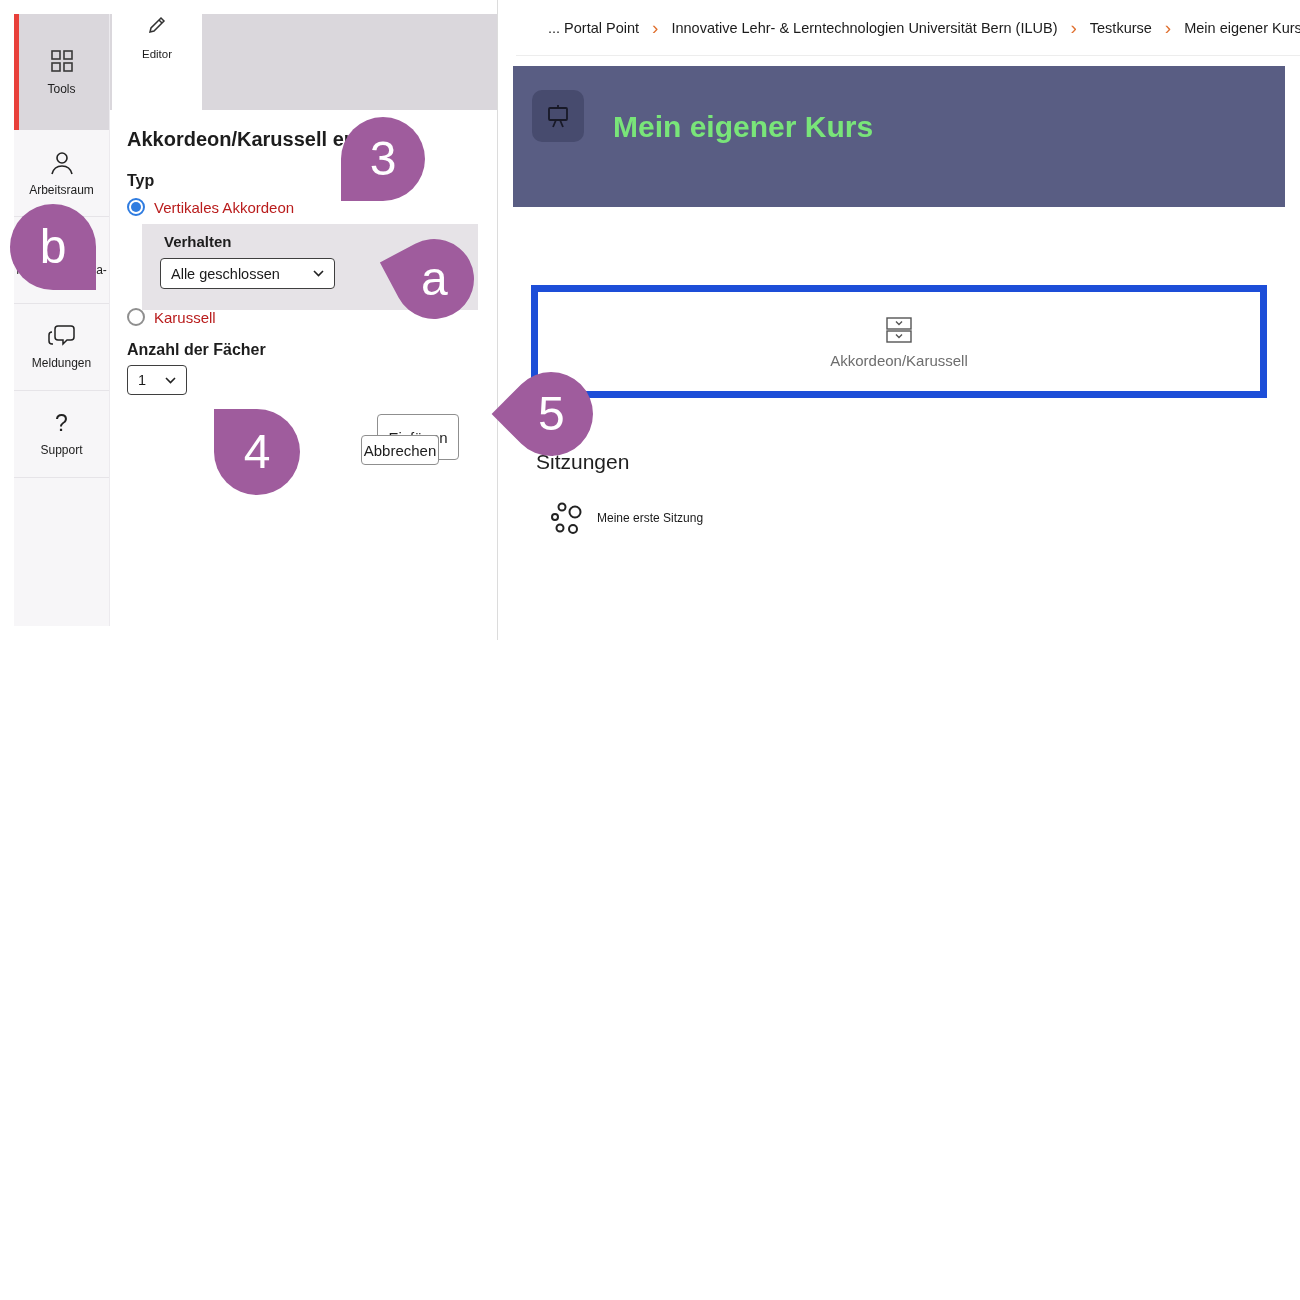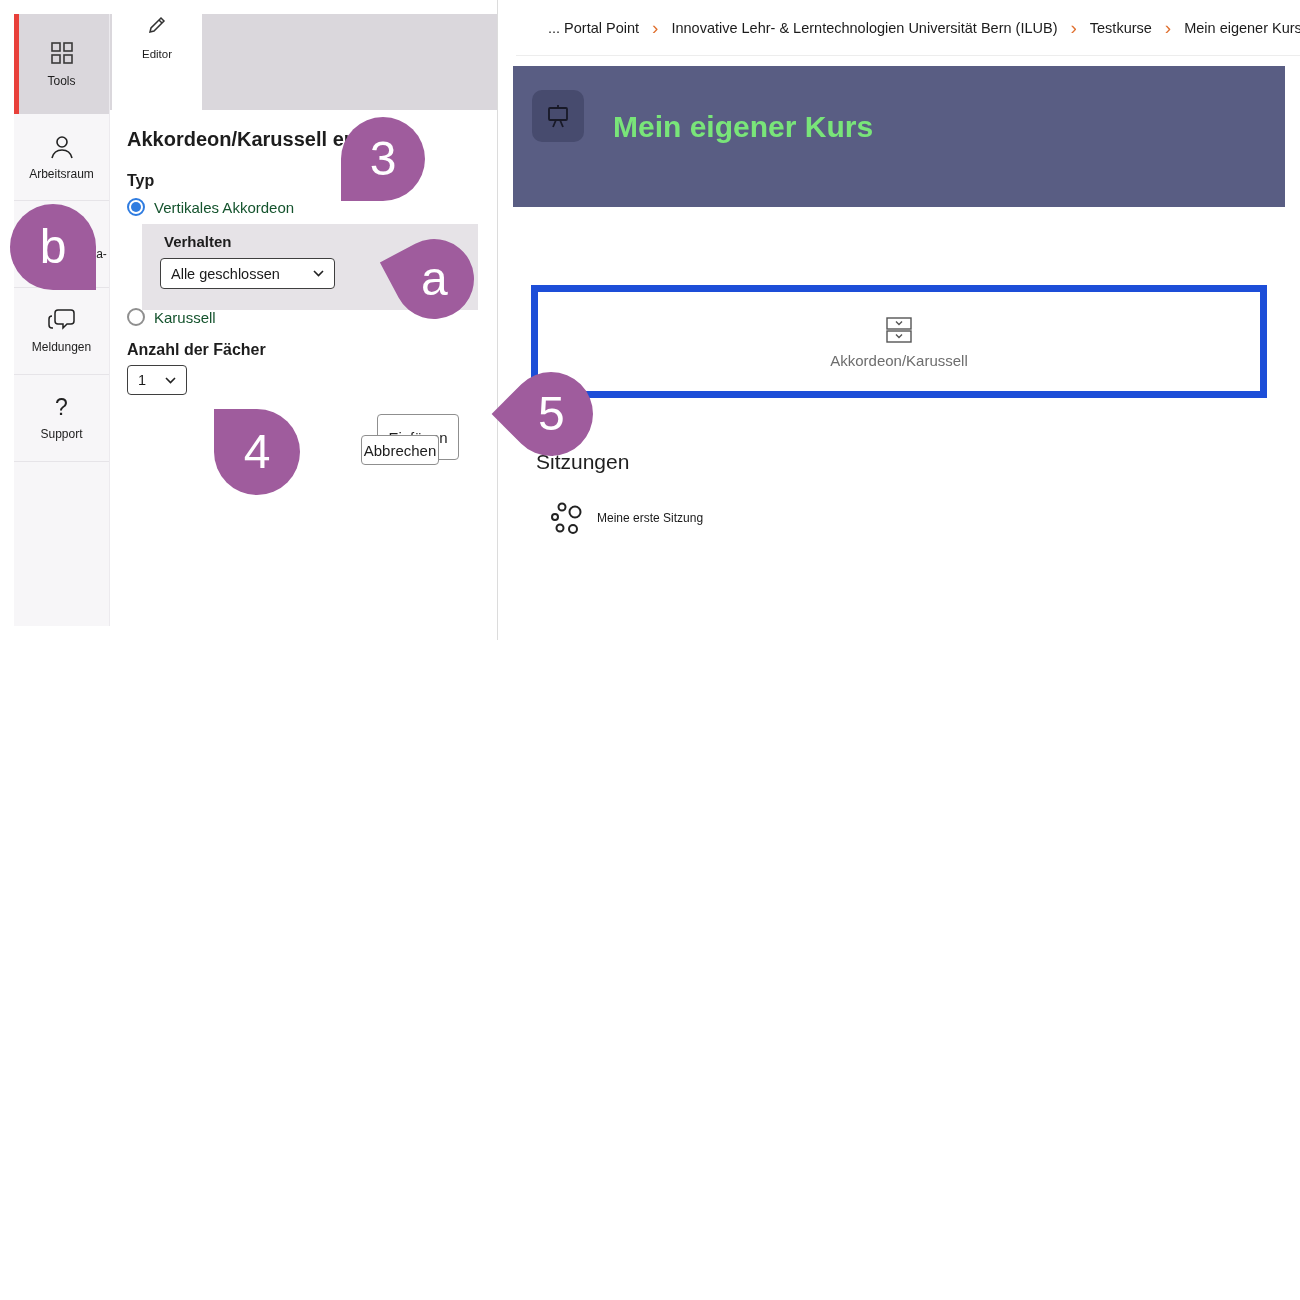--- a/index.html
+++ b/index.html
@@ -5,21 +5,21 @@
   * { margin:0; padding:0; box-sizing:border-box; }
   html,body { background:#ffffff; }
   .page {
     position:relative; width:1300px; height:1300px; background:#ffffff;
     font-family:"Liberation Sans","DejaVu Sans",sans-serif; overflow:hidden; color:#1d1d1d;
   }
 
   
   .sidebar { position:absolute; left:14px; top:14px; width:96px; height:612px;
              background:#f7f6f8; border-right:1px solid #eceaee; }
-  .tools-tile { position:relative; height:100px; background:#dad7dc;
+  .tools-tile { position:relative; height:116px; background:#dad7dc;
                 display:flex; flex-direction:column; align-items:center; justify-content:center; gap:8px; cursor:pointer; }
   .tools-accent { position:absolute; left:0; top:0; width:5px; height:100%; background:#e8403a; }
   .side-item { height:87px; border-bottom:1px solid #e6e4e8;
                display:flex; flex-direction:column; align-items:center; justify-content:center; gap:6px;
                text-align:center; cursor:pointer; }
   .side-label { font-size:12px; color:#1d1d1d; line-height:1.25; }
   .q-icon { font-size:23px; color:#222; font-weight:400; }
 
   
   .tabbar { position:absolute; left:110px; top:14px; width:387px; height:96px; background:#dad7dc; }
@@ -29,21 +29,21 @@
 
   .editor-panel { position:absolute; left:110px; top:110px; width:387px; height:530px; background:#ffffff; }
   .panel-heading { position:absolute; left:17px; top:18px; font-size:20px; font-weight:700; white-space:nowrap; }
   .typ-label { position:absolute; left:17px; top:62px; font-size:16px; font-weight:700; }
   .radio-row { position:absolute; display:flex; align-items:center; gap:9px; }
   .radio-row1 { left:17px; top:88px; }
   .radio-row2 { left:17px; top:198px; }
   .radio { width:18px; height:18px; border-radius:50%; border:2px solid #8f8f8f; background:#fff; position:relative; flex:0 0 auto; }
   .radio.selected { border-color:#2f7ce0; }
   .radio.selected::after { content:""; position:absolute; inset:2px; border-radius:50%; background:#2f7ce0; }
-  .radio-label { font-size:15px; color:#14532d; }
+  .radio-label { font-size:15px; color:#b91c1c; }
 
   .gray-box { position:absolute; left:32px; top:114px; width:336px; height:86px; background:#e6e3e7; }
   .verhalten-label { position:absolute; left:22px; top:9px; font-size:15px; font-weight:700; }
   .select { border:1px solid #3f3f3f; border-radius:4px; background:#fff;
             display:flex; align-items:center; justify-content:space-between;
             padding:0 10px; font-size:14.5px; color:#1a1a1a; cursor:pointer; }
   .select-verhalten { position:absolute; left:18px; top:34px; width:175px; height:31px; }
   .anzahl-label { position:absolute; left:17px; top:231px; font-size:16px; font-weight:700; }
   .select-anzahl { position:absolute; left:17px; top:255px; width:60px; height:30px; }
 

